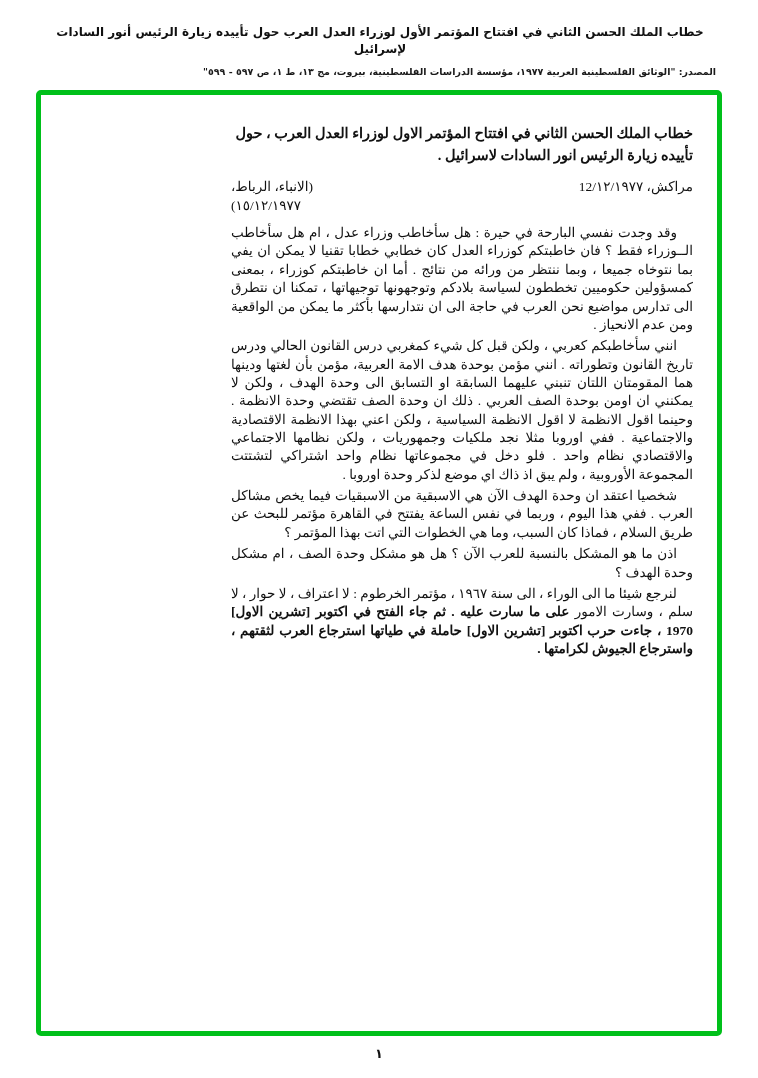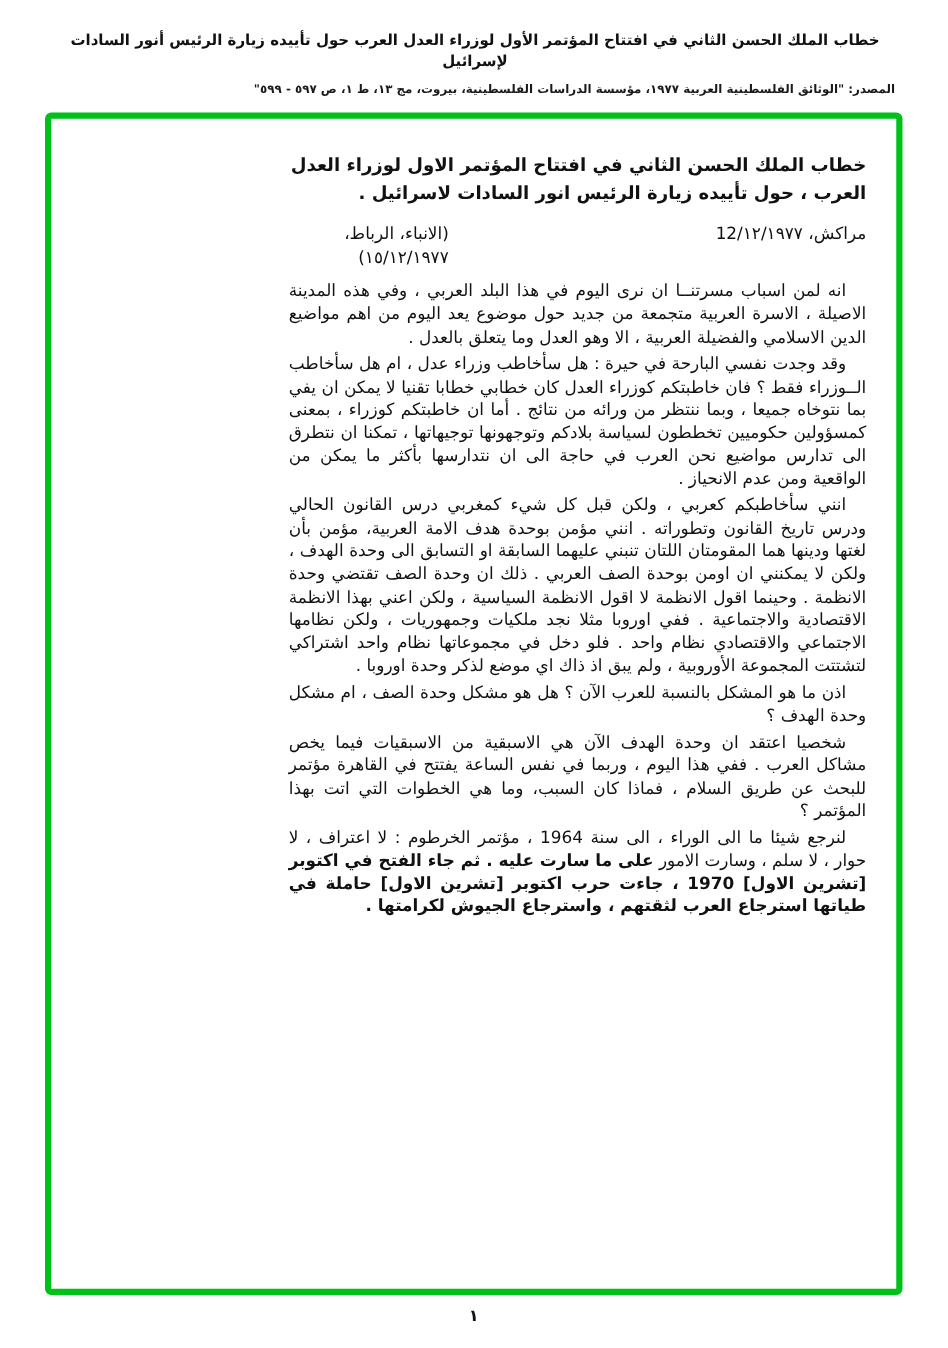--- a/index.html
+++ b/index.html
@@ -60,21 +60,21 @@
   .dateline {
     display: flex;
     justify-content: space-between;
     align-items: flex-start;
     margin: 12px 0 8px 0;
     font-size: 13.5px;
     line-height: 1.4;
   }
   .dateline .agency {
     width: 128px;
-    text-align: right;
+    text-align: left;
   }
   .body-text p {
     font-size: 13.5px;
     line-height: 1.36;
     text-align: justify;
     margin: 0 0 3px 0;
     text-indent: 16px; 
   }
   .body-text p b {
     font-weight: bold;
@@ -89,37 +89,36 @@
 </head>
 <body>
 
 <div class="page">
 
   <div class="header">
     <div class="header-title">خطاب الملك الحسن الثاني في افتتاح المؤتمر الأول لوزراء العدل العرب حول تأييده زيارة الرئيس أنور السادات لإسرائيل</div>
     <div class="header-source">المصدر:  "الوثائق الفلسطينية العربية ١٩٧٧، مؤسسة الدراسات الفلسطينية، بيروت، مج ١٣، ط ١، ص ٥٩٧ - ٥٩٩"</div>
   </div>
 
-  <div class="frame" style="border-color: rgb(0, 192, 26);">
+  <div class="frame" style="border-color: rgb(0, 192, 26); font-family: Liberation Serif, serif;">
     <div class="content">
 
       <div class="doc-title">خطاب الملك الحسن الثاني في افتتاح المؤتمر الاول لوزراء العدل العرب ، حول تأييده زيارة الرئيس انور السادات لاسرائيل .</div>
 
       <div class="dateline">
         <span class="place">مراكش، 12/١٢/١٩٧٧</span>
         <span class="agency">(الانباء، الرباط، ١٥/١٢/١٩٧٧)</span>
       </div>
 
       <div class="body-text">
-        <p>انه لمن اسباب مسرتنــا ان نرى اليوم في هذا البلد العربي ، وفي هذه المدينة الاصيلة ، الاسرة العربية متجمعة من جديد حول موضوع يعد اليوم من اهم مواضيع الدين الاسلامي والفضيلة العربية ، الا وهو العدل وما يتعلق بالعدل .</p>
         <p>وقد وجدت نفسي البارحة في حيرة : هل سأخاطب وزراء عدل ، ام هل سأخاطب الــوزراء فقط ؟ فان خاطبتكم كوزراء العدل كان خطابي خطابا تقنيا لا يمكن ان يفي بما نتوخاه جميعا ، وبما ننتظر من ورائه من نتائج . أما ان خاطبتكم كوزراء ، بمعنى كمسؤولين حكوميين تخططون لسياسة بلادكم وتوجهونها توجيهاتها ، تمكنا ان نتطرق الى تدارس مواضيع نحن العرب في حاجة الى ان نتدارسها بأكثر ما يمكن من الواقعية ومن عدم الانحياز .</p>
         <p>انني سأخاطبكم كعربي ، ولكن قبل كل شيء كمغربي درس القانون الحالي ودرس تاريخ القانون وتطوراته . انني مؤمن بوحدة هدف الامة العربية، مؤمن بأن لغتها ودينها هما المقومتان اللتان تنبني عليهما السابقة او التسابق الى وحدة الهدف ، ولكن لا يمكنني ان اومن بوحدة الصف العربي . ذلك ان وحدة الصف تقتضي وحدة الانظمة . وحينما اقول الانظمة لا اقول الانظمة السياسية ، ولكن اعني بهذا الانظمة الاقتصادية والاجتماعية . ففي اوروبا مثلا نجد ملكيات وجمهوريات ، ولكن نظامها الاجتماعي والاقتصادي نظام واحد . فلو دخل في مجموعاتها نظام واحد اشتراكي لتشتتت المجموعة الأوروبية ، ولم يبق اذ ذاك اي موضع لذكر وحدة اوروبا .</p>
+        <p>شخصيا اعتقد ان وحدة الهدف الآن هي الاسبقية من الاسبقيات فيما يخص مشاكل العرب . ففي هذا اليوم ، وربما في نفس الساعة يفتتح في القاهرة مؤتمر للبحث عن طريق السلام ، فماذا كان السبب، وما هي الخطوات التي اتت بهذا المؤتمر ؟</p>
         <p>اذن ما هو المشكل بالنسبة للعرب الآن ؟ هل هو مشكل وحدة الصف ، ام مشكل وحدة الهدف ؟</p>
-        <p>شخصيا اعتقد ان وحدة الهدف الآن هي الاسبقية من الاسبقيات فيما يخص مشاكل العرب . ففي هذا اليوم ، وربما في نفس الساعة يفتتح في القاهرة مؤتمر للبحث عن طريق السلام ، فماذا كان السبب، وما هي الخطوات التي اتت بهذا المؤتمر ؟</p>
-        <p><span>لنرجع شيئا ما الى الوراء ، الى سنة 1964 ، مؤتمر الخرطوم : لا اعتراف ، لا حوار ، لا سلم ، وسارت الامور</span> <b>على ما سارت عليه . ثم جاء الفتح في اكتوبر [تشرين الاول] 1970 ، جاءت حرب اكتوبر [تشرين الاول] حاملة في طياتها استرجاع العرب لثقتهم ، واسترجاع الجيوش لكرامتها .</b></p>
+        <p><span>لنرجع شيئا ما الى الوراء ، الى سنة ١٩٦٧ ، مؤتمر الخرطوم : لا اعتراف ، لا حوار ، لا سلم ، وسارت الامور</span> <b>على ما سارت عليه . ثم جاء الفتح في اكتوبر [تشرين الاول] 1970 ، جاءت حرب اكتوبر [تشرين الاول] حاملة في طياتها استرجاع العرب لثقتهم ، واسترجاع الجيوش لكرامتها .</b></p>
       </div>
 
     </div>
   </div>
 
   <div class="page-number">١</div>
 
 </div>
 
 </body></html>

